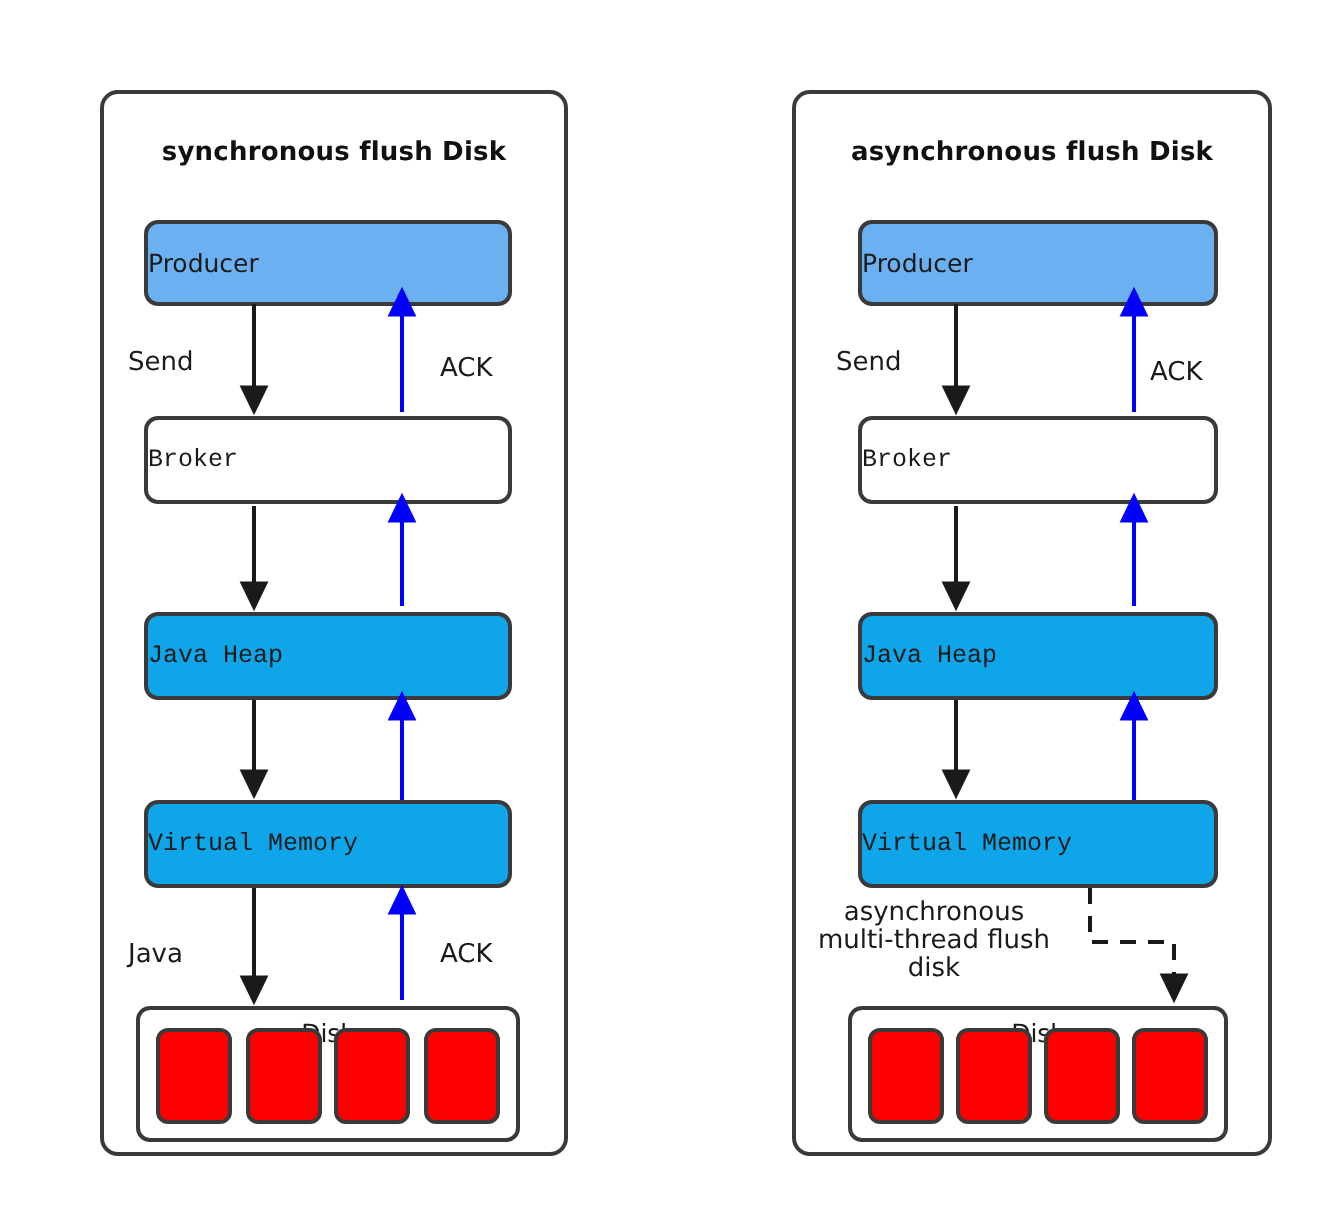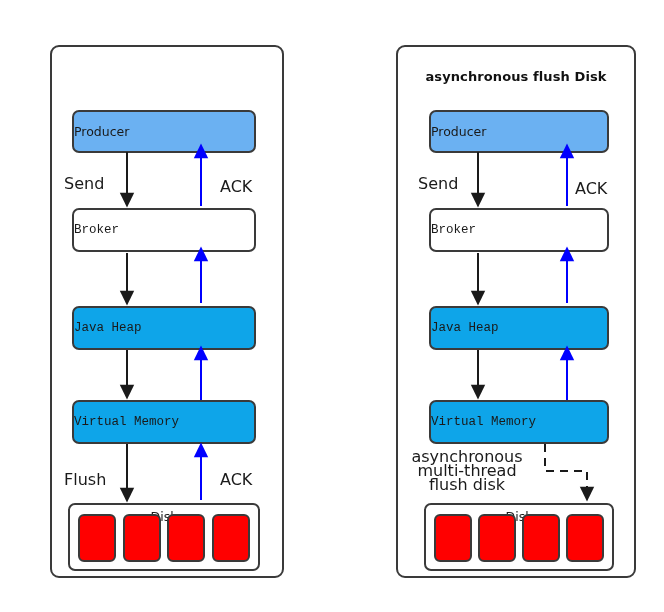--- a/index.html
+++ b/index.html
@@ -73,34 +73,35 @@
   .cell{
     width:38px;height:48px;
     background:#FF0000;
     border:2px solid #3a3a3a;
     border-radius:6px;
     box-sizing:border-box;
   }
 
   .edge-label{
     position:absolute;
-    font-size:16px;
+    font-size:13px;
     color:#1a1a1a;
     white-space:nowrap;
   }
   .edge-label.multi{white-space:normal;text-align:center;line-height:14px;}
 
   svg.arrows{position:absolute;left:0;top:0;width:664px;height:612px;overflow:visible;pointer-events:none;}
 </style>
 </head>
 <body>
 
 <div class="stage">
 
   <div class="panel" id="panel-sync">
+    <div class="panel-title" style="top:22px;">synchronous flush Disk</div>
 
     <div class="node blue" style="left:20px;top:63px;width:184px;height:43px;">
       <span>Producer</span>
     </div>
 
     <div class="node white" style="left:20px;top:161px;width:184px;height:44px;">
       <span>Broker</span>
     </div>
 
     <div class="node green" style="left:20px;top:259px;width:184px;height:44px;">
@@ -116,21 +117,21 @@
       <div class="disk-cells">
         <div class="cell"></div>
         <div class="cell"></div>
         <div class="cell"></div>
         <div class="cell"></div>
       </div>
     </div>
 
     <div class="edge-label" style="left:12px;top:127px;">Send</div>
     <div class="edge-label" style="left:168px;top:130px;">ACK</div>
-    <div class="edge-label" style="left:12px;top:423px;">Flush</div>
+    <div class="edge-label" style="left:12px;top:423px;">Java</div>
     <div class="edge-label" style="left:168px;top:423px;">ACK</div>
   </div>
 
   <div class="panel" id="panel-async">
     <div class="panel-title" style="top:22px;">asynchronous flush Disk</div>
 
     <div class="node blue" style="left:31px;top:63px;width:180px;height:43px;">
       <span>Producer</span>
     </div>
 

